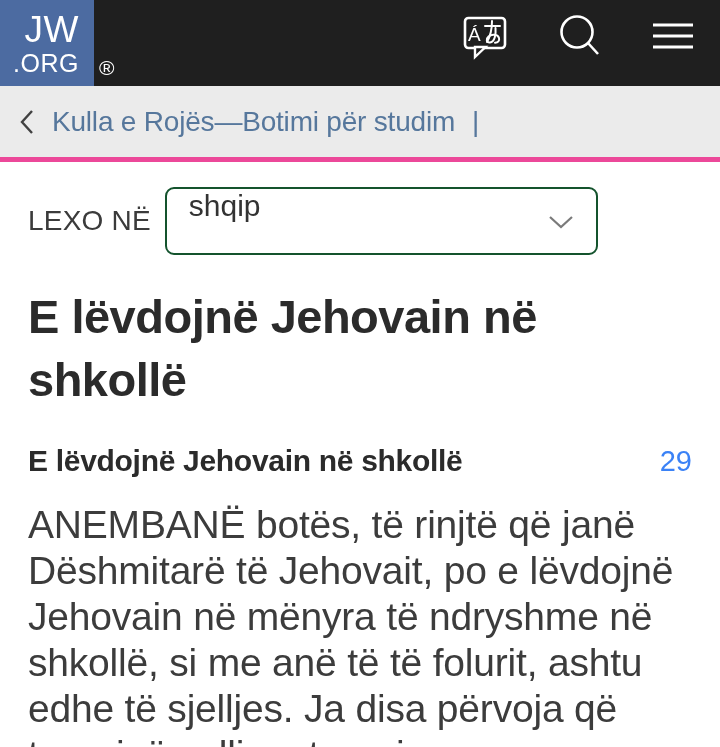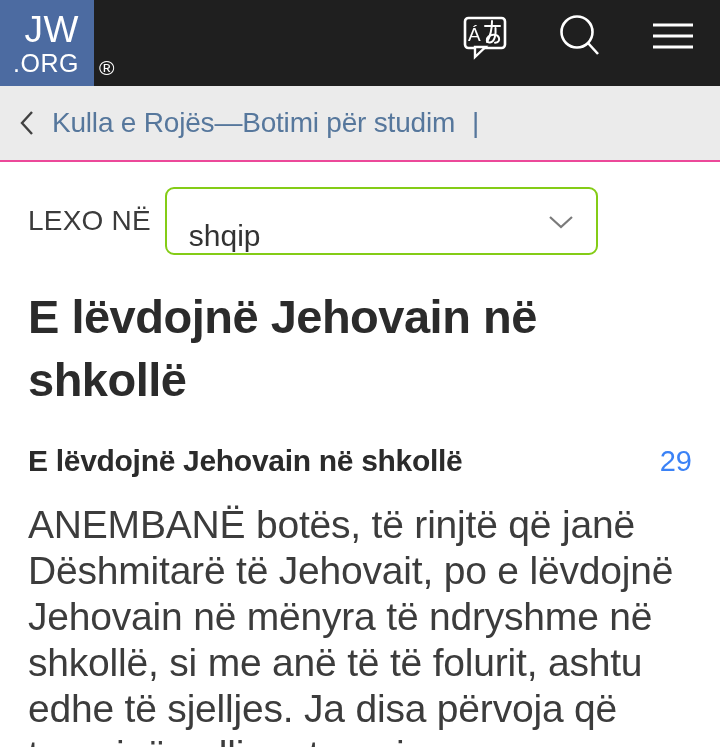--- a/index.html
+++ b/index.html
@@ -22,35 +22,35 @@
   .reg { position:absolute; left:99px; top:56px; color:#fff; font-size:21px; }
   .header-icons {
     margin-left:auto; display:flex; align-items:center; gap:50px;
     padding-right:26px; position:relative; top:-7px;
   }
   .hbtn { background:none; border:none; padding:0; cursor:pointer; display:block; line-height:0; }
   .lang-glyph { font-size:19px; fill:#fff; font-family:"Liberation Sans", sans-serif; }
 
   
   .breadcrumb-bar {
-    height:76px; background:#ebebeb; border-bottom:2px solid #ec4899;
+    height:76px; background:#ebebeb; border-bottom:5px solid #ec4899;
     display:flex; align-items:center; padding:0 18px;
   }
   .back-btn { background:none; border:none; padding:0; margin-right:17px; cursor:pointer; line-height:0; }
   .crumb { font-size:28px; color:#56779c; text-decoration:none; cursor:pointer; letter-spacing:-.2px; }
   .crumb-sep { font-size:28px; color:#56779c; margin:0 17px; }
 
   
   main { padding:4px 28px; }
   .lang-row { margin-top:21px; display:flex; align-items:center; }
   .lang-label { font-size:28px; color:#3b3b3b; letter-spacing:.2px; }
   .lang-select {
     margin-left:14px; width:433px; height:68px; background:#fff;
-    border:2px solid #84cc16; border-radius:9px;
-    display:flex; align-items:flex-end; padding:0 22px;
+    border:2px solid #14532d; border-radius:9px;
+    display:flex; align-items:flex-start; padding:0 22px;
     font-size:30px; color:#333; position:relative; cursor:pointer;
   }
   .lang-chevron { position:absolute; right:22px; top:50%; margin-top:-6px; line-height:0; }
 
   .article-title {
     margin-top:30px; font-size:47px; line-height:63px; font-weight:bold;
     color:#2b2b2b; max-width:520px; letter-spacing:-.5px;
   }
 
   .toc-row { margin-top:33px; display:flex; align-items:baseline; }

